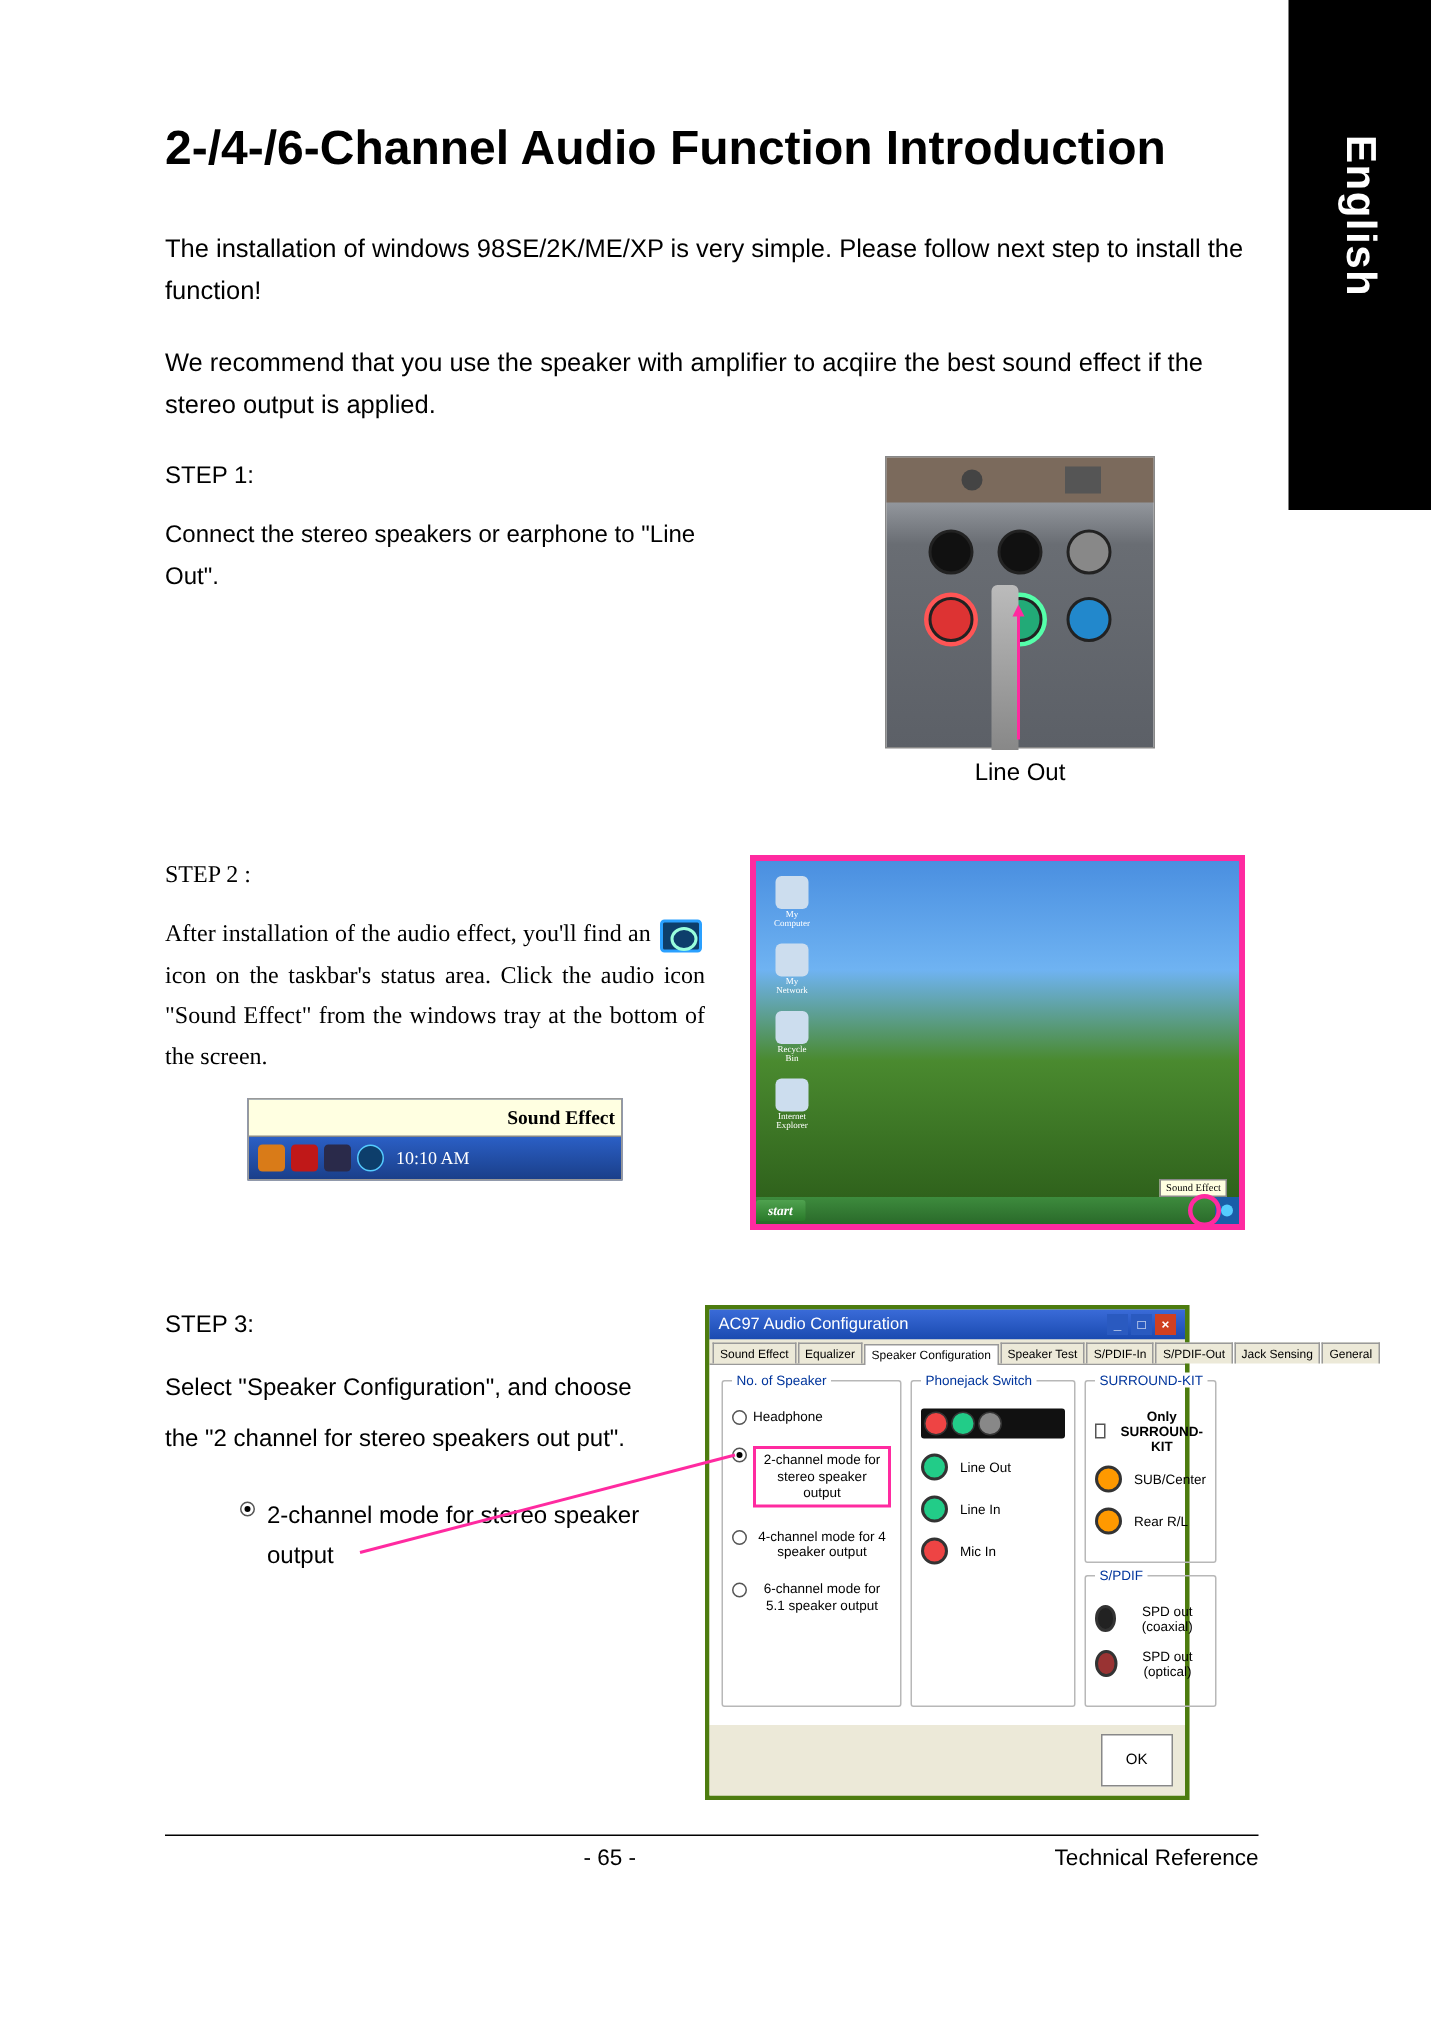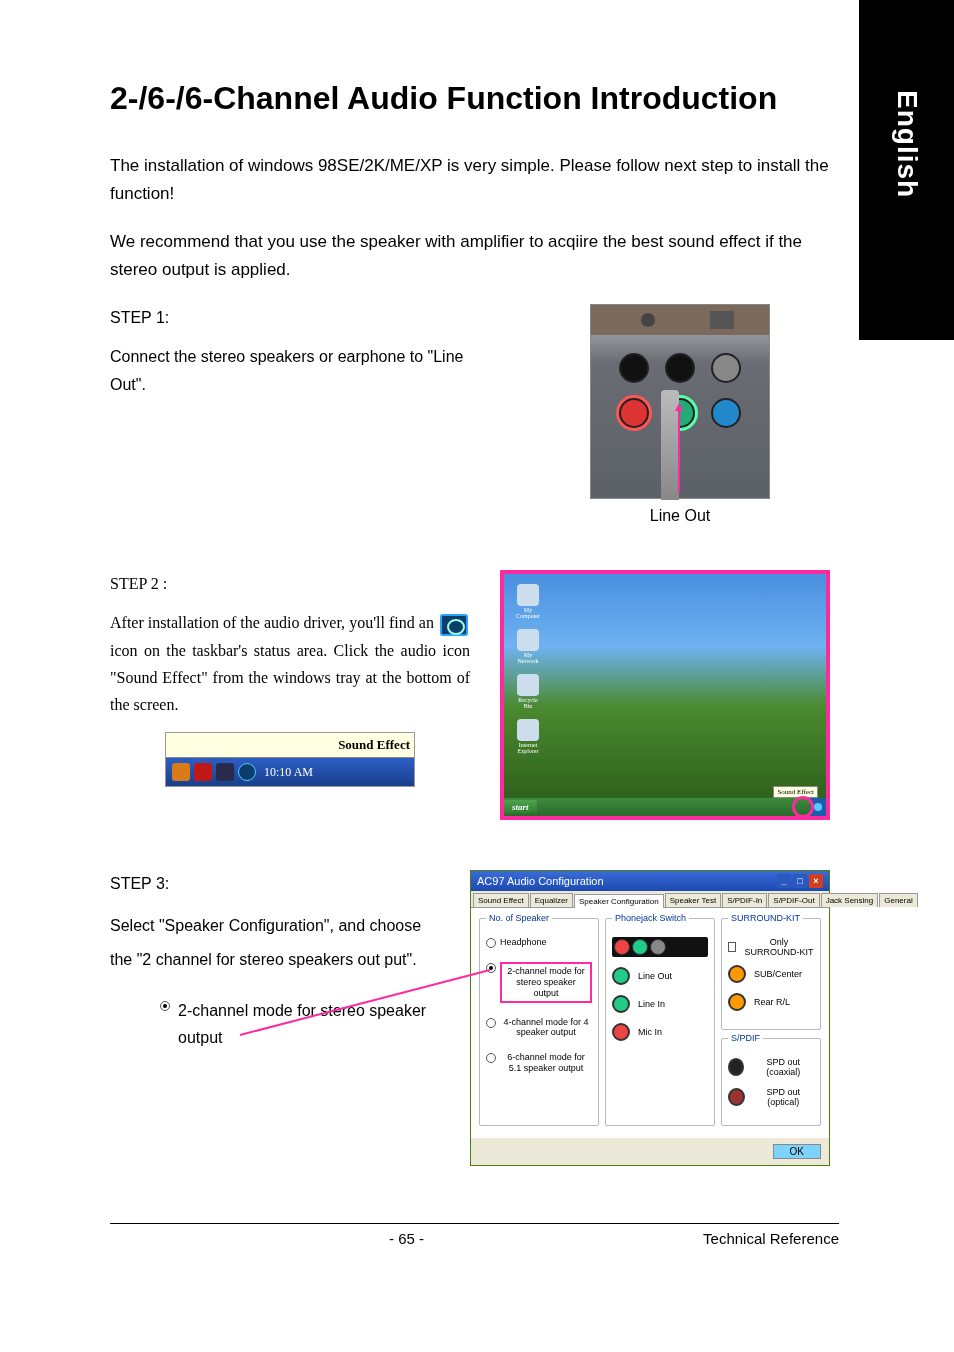--- a/index.html
+++ b/index.html
@@ -42,21 +42,21 @@
   .desktop-shot { width:330px; height:250px; position:relative; border:4px solid #ff2aa0; background:linear-gradient(#4a8fe0 0%, #6fb3f2 30%, #4a8a2f 55%, #2a5a18 100%); overflow:hidden;}
   .desk-icons { position:absolute; top:10px; left:10px; display:flex; flex-direction:column; gap:10px;}
   .desk-icon { width:28px; text-align:center; font-size:6px; color:#fff;}
   .desk-icon .gl { width:22px; height:22px; margin:0 auto 1px; background:#cde; border-radius:4px;}
   .taskbar { position:absolute; bottom:0; left:0; right:0; height:18px; background:linear-gradient(#3d8b3d,#2a6a2a); display:flex; align-items:center;}
   .start-btn { background:linear-gradient(#4fa24f,#2a7a2a); color:#fff; font-size:9px; padding:2px 8px; border-radius:2px; font-style:italic; font-weight:bold;}
   .tray-area { margin-left:auto; background:#1a5da8; height:100%; padding:0 4px; display:flex; align-items:center;}
   .tray-circle { width:22px; height:22px; border:3px solid #ff2aa0; border-radius:50%; position:absolute; bottom:-2px; right:12px;}
   .desk-tooltip { position:absolute; bottom:18px; right:8px; background:#ffffe1; font-size:7px; padding:1px 3px; border:1px solid #888;}
 
-  .ac97 { width:360px; position:relative; background:#ece9d8; border:1px solid #4d7c0f; font-size:10px; font-family: Tahoma, sans-serif;}
+  .ac97 { width:323px; position:relative; background:#ece9d8; border:3px solid #4d7c0f; font-size:10px; font-family: Tahoma, sans-serif;}
   .ac97-title { background:linear-gradient(#3a6bd8,#1a4ab0); color:#fff; padding:3px 6px; font-size:11px; display:flex; align-items:center; justify-content:space-between;}
   .ac97-tbtn { display:flex; gap:2px;}
   .ac97-tbtn span { width:14px; height:14px; display:inline-flex; align-items:center; justify-content:center; font-size:9px; font-weight:bold;}
   .tb-min{background:#2a5ac0;color:#fff;} .tb-max{background:#2a5ac0;color:#fff;} .tb-close{background:#d04020;color:#fff;}
   .ac97-tabs { display:flex; font-size:8px; border-bottom:1px solid #999; background:#ece9d8; padding-top:2px; padding-left:2px; gap:0;}
   .ac97-tab { padding:2px 4px; border:1px solid #999; border-bottom:none; background:#ece9d8; white-space:nowrap; margin-right:1px;}
   .ac97-tab.active { background:#fff; position:relative; top:1px;}
   .ac97-body { background:#fff; padding:10px 8px 12px; display:flex; gap:6px;}
   .gb { border:1px solid #b8b8b8; border-radius:2px; padding:18px 6px 8px; position:relative; font-size:9px;}
   .gb-title { position:absolute; top:-6px; left:6px; background:#fff; padding:0 3px; color:#00359c; font-size:9px;}
@@ -66,43 +66,43 @@
   .radio-row { display:flex; align-items:flex-start; gap:4px; margin-bottom:14px; font-size:9px; line-height:1.2;}
   .radio { width:10px; height:10px; border:1px solid #555; border-radius:50%; display:inline-block; position:relative; flex-shrink:0; margin-top:1px;}
   .radio.sel::after { content:""; position:absolute; top:2px; left:2px; width:4px; height:4px; background:#000; border-radius:50%;}
   .pink-sel { border:2px solid #ff2aa0; padding:2px 3px; display:inline-block;}
   .jack-icon { width:18px; height:18px; border-radius:50%; border:2px solid #333; display:inline-block; vertical-align:middle;}
   .ji-green{background:#2c8;} .ji-red{background:#e44;} .ji-gray{background:#888;} .ji-black{background:#222;}
   .ji-orange{background:#f90;} .ji-opt{background:#933;}
   .port-row { display:flex; align-items:center; gap:8px; margin-bottom:10px; font-size:9px;}
   .hp-strip { display:flex; gap:2px; background:#111; padding:2px; border-radius:2px; margin-bottom:10px;}
   .hp-strip .jack-icon { width:16px; height:16px; border-width:1px;}
-  .check-row { display:flex; align-items:center; gap:8px; font-size:9px; margin-bottom:8px;}
+  .check-row { display:flex; align-items:center; gap:8px; font-size:9px; margin-bottom:8px;font-weight:bold;}
   .chk { width:10px; height:10px; border:1px solid #555;}
   .ok-row { text-align:right; padding:6px 8px; background:#ece9d8;}
-  .ok-btn { font-size:10px; padding:1px 16px; border:1px solid #888; background:#7dd3fc;}
+  .ok-btn { font-size:10px; padding:11px 16px; border:1px solid #888; background:#ffffff;}
 
   .callout { display:flex; align-items:flex-start; gap:8px; margin:20px 0 0 50px; font-size:16px;}
   .callout .radio { margin-top:4px; }
   
   .footer { position:absolute; bottom:105px; left:110px; right:115px; border-top:1px solid #000; padding-top:6px; display:flex; justify-content:space-between; font-size:15px;}
 
   .step3-wrap { position:relative; }
   .step3-line { position:absolute; pointer-events:none; z-index:5; }
 </style>
 </head>
 <body>
 <div class="page">
 
 <div class="blackbar">
   <div class="blackbar-text">English</div>
 </div>
 
 <div class="content">
-  <h1>2-/6-/6-Channel Audio Function Introduction</h1>
+  <h1>2-/4-/6-Channel Audio Function Introduction</h1>
   <p class="para">The installation of windows 98SE/2K/ME/XP is very simple. Please follow next step to install the function!</p>
 
   <p class="para">We recommend that you use the speaker with amplifier to acqiire the best sound effect if the stereo output is applied.</p>
 
   <div class="two-col">
     <div class="left-col">
       <div class="step-label">STEP 1:</div>
       <div>Connect the stereo speakers or earphone to "Line Out".</div>
     </div>
     <div class="right-col">
@@ -127,21 +127,21 @@
         </svg>
       </div>
       <div class="caption">Line Out</div>
     </div>
   </div>
 
   <div class="two-col" style="margin-top:45px;font-family:Liberation Serif, serif;">
     <div class="left-col">
       <div class="step-label">STEP 2 :</div>
       <div style="text-align:justify;">
-        <span>After installation of the audio driver, you'll find an </span>
+        <span>After installation of the audio effect, you'll find an </span>
         <span class="inline-icon"></span>
         <span> icon on the taskbar's status area. Click the audio icon "Sound Effect" from the windows tray at the bottom of the screen.</span>
       </div>
       <div class="tray-shot">
         <div class="tray-tooltip">Sound Effect</div>
         <div class="tray-bar">
           <span class="ti ti1"></span>
           <span class="ti ti2"></span>
           <span class="ti ti3"></span>
           <span class="ti ti4"></span>

